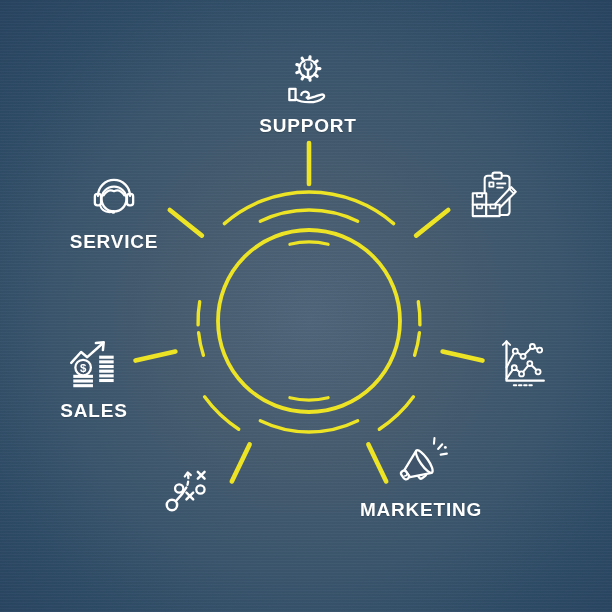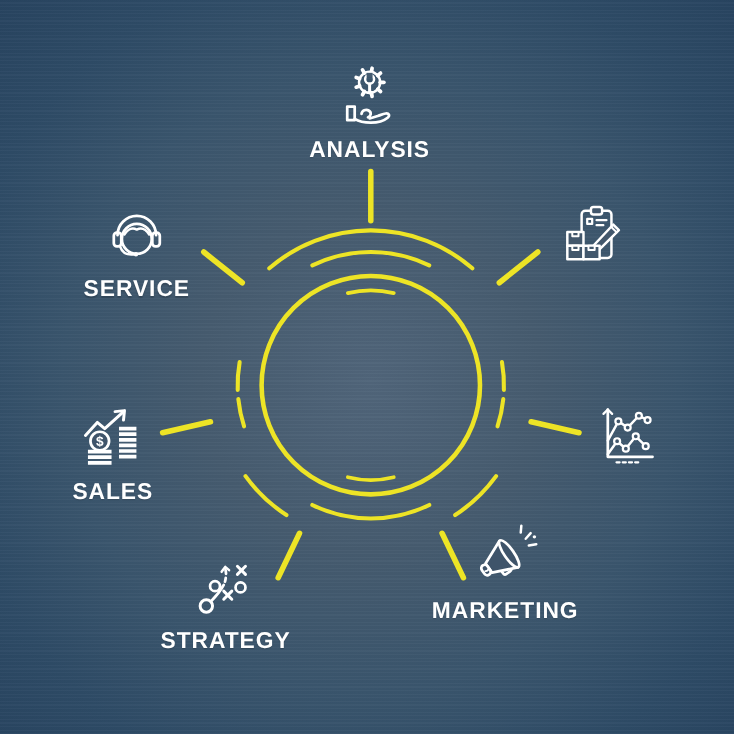--- a/index.html
+++ b/index.html
@@ -82,21 +82,21 @@
       </g>
       <circle cx="28" cy="16" r="8.5" stroke-width="2"></circle>
       <circle cx="28" cy="13.6" r="3.6" stroke-width="2"></circle>
       <rect x="25.6" y="8.4" width="4.8" height="3.6" fill="#445b70" stroke="none"></rect>
       <path d="M28 17.4 V23.4" stroke-width="2.4"></path>
       <circle cx="28" cy="24.3" r="1.5" fill="#fff" stroke="none"></circle>
       <rect x="10" y="35.5" width="6" height="11"></rect>
       <path d="M16 45.5 c4 2.5 8.5 3 13 3 c5.5 0 10.5 -1.5 13.5 -4 c2 -1.6 1.2 -3.8 -1.6 -3.4 c-2 .3 -4 1.2 -6.4 2 l-6.5 2"></path>
       <path d="M21.5 41.5 c.3 -2.8 3.6 -4.2 6 -2.6 c2.2 1.4 1.7 4.4 -.8 5.2"></path>
     </svg>
-    <div class="label">ANALYSIS</div>
+    <div class="label">SUPPORT</div>
   </div>
 
   <div class="node" style="left:409px;top:170px">
     <svg class="icon ic" width="58" height="58" viewBox="0 0 56 56">
       <rect x="19" y="5.5" width="24" height="38" rx="3" stroke-width="2"></rect>
       <rect x="26.5" y="2.5" width="9" height="6" rx="2" fill="#42576c" stroke-width="2"></rect>
       <rect x="23.5" y="12" width="4" height="4" stroke-width="1.8"></rect>
       <path d="M31 13 H39" stroke-width="1.8"></path>
       <path d="M31 17 H36.5" stroke-width="1.8"></path>
       <path d="M44.5 16.5 L49 21 L33 37 L27 39 L29 33 Z" fill="#42576c" stroke-width="2"></path>
@@ -164,21 +164,20 @@
       <circle cx="12.5" cy="42.5" r="5" stroke-width="2.4"></circle>
       <circle cx="19.5" cy="26.5" r="4" stroke-width="2.2"></circle>
       <circle cx="40" cy="27.5" r="4" stroke-width="2.2"></circle>
       <g stroke-width="2.4">
         <path d="M37.5 10.5 l6.5 6.5"></path>
           <path d="M44 10.5 l-6.5 6.5"></path>
         <path d="M26.5 30.5 l6.5 6.5"></path>
           <path d="M33 30.5 l-6.5 6.5"></path>
       </g>
     </svg>
-    <div class="label">STRATEGY</div>
   </div>
 
   <div class="node" style="left:9px;top:337px">
     <svg class="icon ic" width="58" height="58" viewBox="0 0 56 56">
       <g stroke-width="3" stroke-linecap="butt">
         <path d="M33 19.5 H47"></path>
           <path d="M33 24 H47"></path>
           <path d="M33 28.5 H47"></path>
         <path d="M33 33 H47"></path>
           <path d="M33 37.5 H47"></path>

